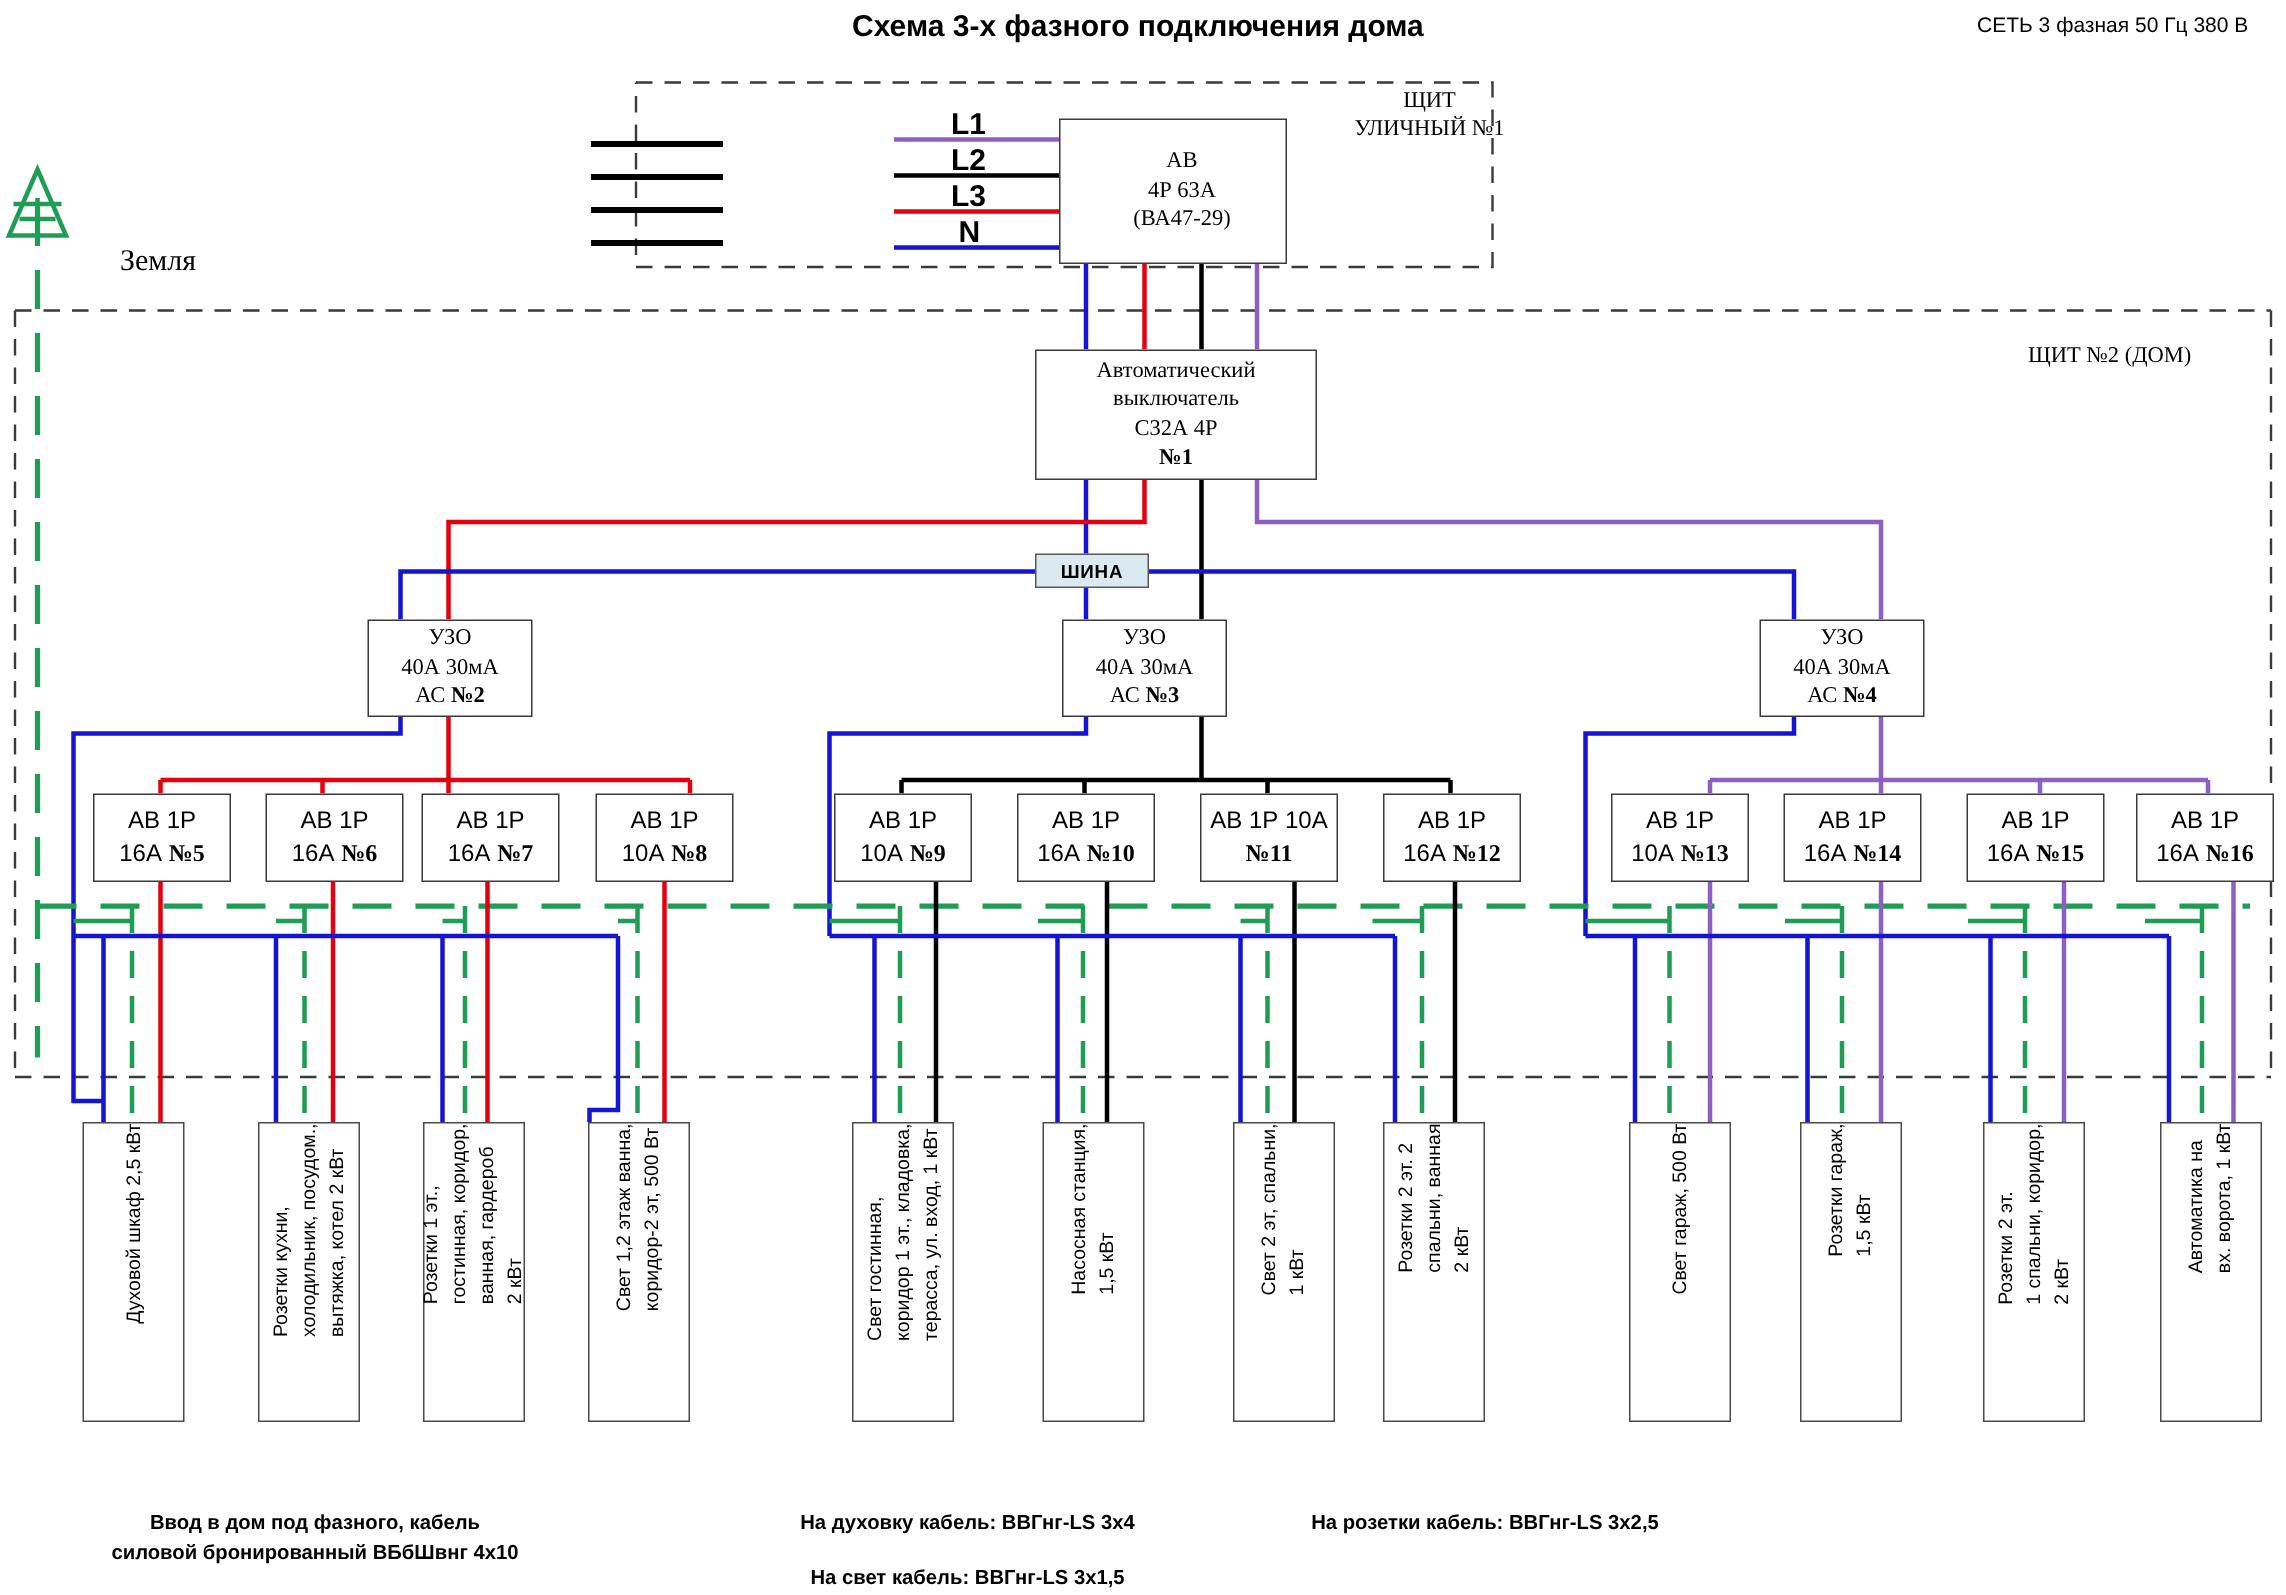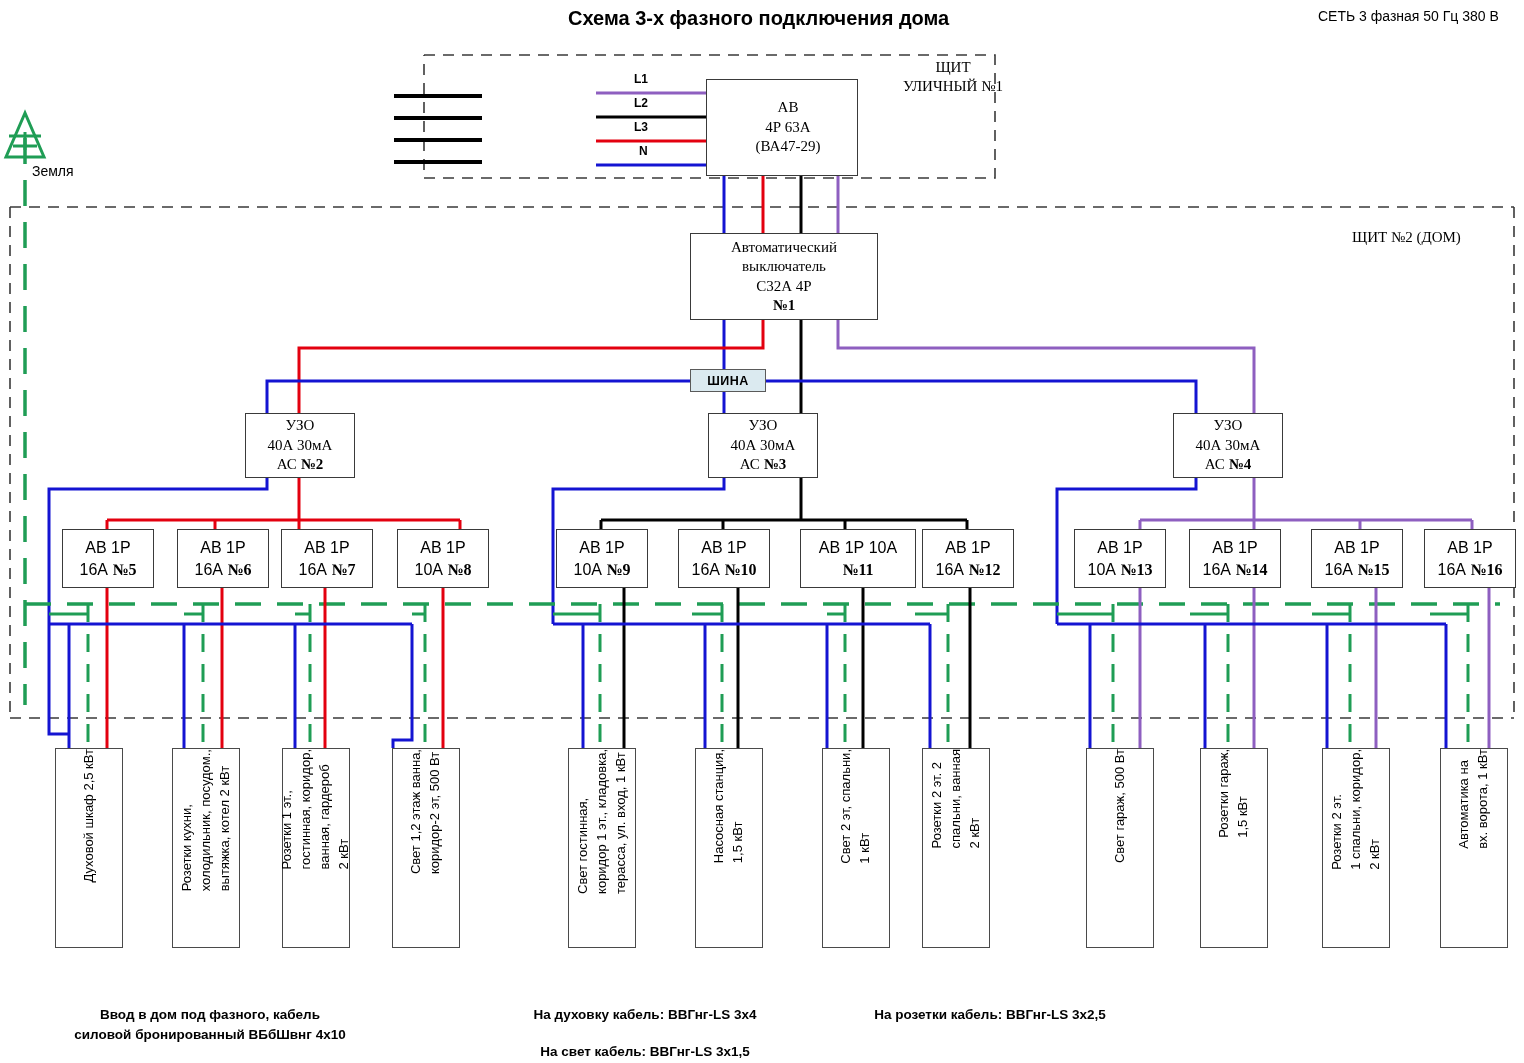--- a/index.html
+++ b/index.html
@@ -11,22 +11,22 @@
   .net{position:absolute;font-size:14px;white-space:nowrap;}
   .panel-lbl{position:absolute;font-family:"Liberation Serif", serif;font-size:15px;
              text-align:center;line-height:1.25;white-space:nowrap;}
   .box{position:absolute;border:1px solid #3a3a3a;background:#fff;box-sizing:border-box;
        display:flex;align-items:center;justify-content:center;text-align:center;}
   .box-serif{font-family:"Liberation Serif", serif;font-size:15px;line-height:1.3;}
   .box-sans{font-family:"Liberation Sans", sans-serif;font-size:16px;line-height:1.35;}
   .bus{position:absolute;border:1px solid #5a5a5a;background:#dbeaf0;box-sizing:border-box;
        display:flex;align-items:center;justify-content:center;
        font-size:12.5px;font-weight:bold;letter-spacing:.5px;}
-  .phlbl{position:absolute;font-size:12px;font-weight:bold;font-family:"Liberation Sans",sans-serif;}
-  .earth-lbl{position:absolute;font-size:14px;font-family:Liberation Sans, sans-serif;}
+  .phlbl{position:absolute;font-size:20px;font-weight:bold;font-family:"Liberation Sans",sans-serif;}
+  .earth-lbl{position:absolute;font-size:20px;font-family:Liberation Serif, serif;margin-left:48px;}
   .load{position:absolute;border:1px solid #4a4a4a;background:#fff;box-sizing:border-box;}
   .load .vtxt{position:absolute;left:0;top:0;width:100%;height:100%;
       display:flex;align-items:flex-start;justify-content:center;}
   .load .vinner{writing-mode:vertical-rl;transform:rotate(180deg);
       font-size:13px;line-height:1.45;text-align:left;padding-top:6px;
       font-family:"Liberation Sans",sans-serif;white-space:pre-line;}
   .note{position:absolute;font-weight:bold;font-size:13.5px;line-height:1.45;
         text-align:center;white-space:pre-line;}
   b.n{font-family:"Liberation Serif",serif;}
 </style>
@@ -272,21 +272,21 @@
   </div>
 
   <div class="box box-sans" style="left:556px;top:529px;width:92px;height:59px;flex-direction:column;">
     <div>АВ 1Р</div>
     <div><span>10А </span><b class="n">№9</b></div>
   </div>
   <div class="box box-sans" style="left:678px;top:529px;width:92px;height:59px;flex-direction:column;">
     <div>АВ 1Р</div>
     <div><span>16А </span><b class="n">№10</b></div>
   </div>
-  <div class="box box-sans" style="left:800px;top:529px;width:116px;height:59px;flex-direction:column;">
+  <div class="box box-sans" style="left:800px;top:529px;width:92px;height:59px;flex-direction:column;">
     <div>АВ 1Р 10А</div>
     <div><b class="n">№11</b></div>
   </div>
   <div class="box box-sans" style="left:922px;top:529px;width:92px;height:59px;flex-direction:column;">
     <div>АВ 1Р</div>
     <div><span>16А </span><b class="n">№12</b></div>
   </div>
 
   <div class="box box-sans" style="left:1074px;top:529px;width:92px;height:59px;flex-direction:column;">
     <div>АВ 1Р</div>

